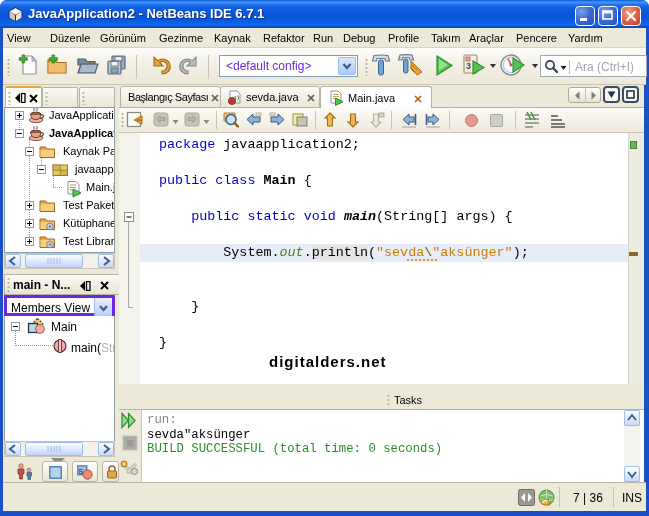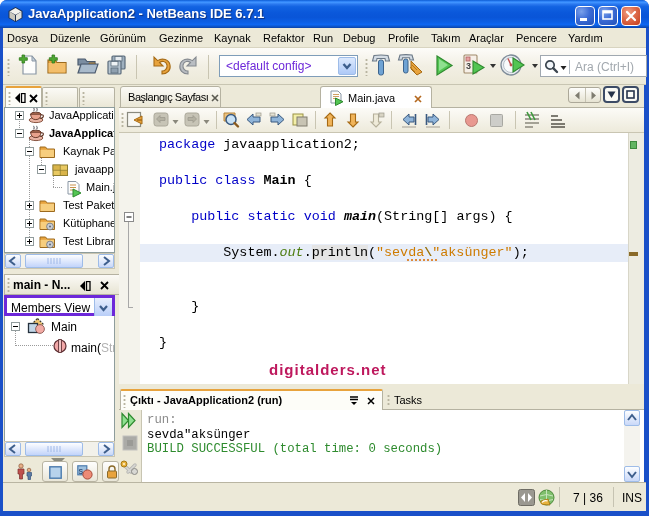--- a/index.html
+++ b/index.html
@@ -64,21 +64,21 @@
           <rect x="4" y="4" width="9" height="2.4" fill="#fff"></rect>
         </svg>
     </div>
     <div class="capbtn capred" style="left:621px">
       <svg width="18" height="18" viewBox="0 0 18 18">
           <path d="M5 5 L13 13 M13 5 L5 13" stroke="#fff" stroke-width="2.2" stroke-linecap="round"></path>
         </svg>
     </div>
   </div>
   <div id="menubar">
-      <span style="left:4px">Dosya</span>
+      <span style="left:4px">View</span>
       <span style="left:47px">Düzenle</span>
       <span style="left:97px">Görünüm</span>
       <span style="left:156px">Gezinme</span>
       <span style="left:211px">Kaynak</span>
       <span style="left:260px">Refaktor</span>
       <span style="left:310px">Run</span>
       <span style="left:340px">Debug</span>
       <span style="left:385px">Profile</span>
       <span style="left:428px">Takım</span>
       <span style="left:466px">Araçlar</span>
@@ -411,20 +411,31 @@
   </div>
   <div id="editcol" class="abs" style="left:119px;top:85px;width:455px;height:397px;background:#ECE9D8;">
 
     <div class="abs" style="left:0;top:0;width:525px;height:23px;background:#ECE9D8;border-bottom:1px solid #B5B2A1;">
       <div class="abs" style="left:1px;top:1px;width:101px;height:22px;background:linear-gradient(#FBFAF6,#EAE7D6);border:1px solid #B5B2A1;border-radius:3px 3px 0 0;font-size:11px;">
         <div class="abs" style="left:7px;top:4px;white-space:nowrap;letter-spacing:-0.45px">Başlangıç Sayfası</div>
         <svg class="abs" style="left:90px;top:7px" width="8" height="8" viewBox="0 0 8 8">
             <path d="M1 1 L7 7 M7 1 L1 7" stroke="#5A5A52" stroke-width="1.6"></path>
           </svg>
       </div>
+      <div class="abs" style="left:101px;top:1px;width:100px;height:22px;background:linear-gradient(#FBFAF6,#EAE7D6);border:1px solid #B5B2A1;border-radius:3px 3px 0 0;font-size:11px;">
+        <svg class="abs" style="left:6px;top:3px" width="16" height="16" viewBox="0 0 16 16">
+            <path d="M3 1 L10 1 L13 4 L13 13 L3 13 Z" fill="#FDFDFC" stroke="#8A97A5" stroke-width="1"></path>
+            <circle cx="5" cy="11" r="3.6" fill="#C0392B" stroke="#7E241A" stroke-width="0.8"></circle>
+            <path d="M8 6 Q10 8 8 10 M10.5 5.5 Q13 8 10.5 10.5" stroke="#5B8A3C" stroke-width="1" fill="none"></path>
+          </svg>
+        <div class="abs" style="left:25px;top:4px;white-space:nowrap">sevda.java</div>
+        <svg class="abs" style="left:86px;top:7px" width="8" height="8" viewBox="0 0 8 8">
+            <path d="M1 1 L7 7 M7 1 L1 7" stroke="#5A5A52" stroke-width="1.6"></path>
+          </svg>
+      </div>
       <div class="abs" style="left:201px;top:1px;width:112px;height:23px;background:#fff;border:1px solid #B5B2A1;border-bottom:none;border-radius:3px 3px 0 0;font-size:11px;">
         <svg class="abs" style="left:7px;top:3px" width="16" height="16" viewBox="0 0 16 16">
             <path d="M3 1 L10 1 L13 4 L13 13 L3 13 Z" fill="#FDFDFC" stroke="#8A97A5" stroke-width="1"></path>
             <path d="M5 4.5 H11 M5 6.5 H11 M5 8.5 H9" stroke="#C4873A" stroke-width="0.8"></path>
             <path d="M7.5 8 L15 11.7 L7.5 15.5 Z" fill="#53C553" stroke="#2F8A2F" stroke-width="1"></path>
           </svg>
         <div class="abs" style="left:27px;top:5px;white-space:nowrap">Main.java</div>
         <svg class="abs" style="left:93px;top:8px" width="8" height="8" viewBox="0 0 8 8">
             <path d="M1 1 L7 7 M7 1 L1 7" stroke="#B4681E" stroke-width="1.7"></path>
           </svg>
@@ -537,49 +548,38 @@
       <div class="abs" style="left:21px;top:111px;width:488px;height:18px;background:#E7EDF8;"></div>
 
       <div class="abs" style="left:9px;top:89px;width:1px;height:85px;background:#A8A8A8;"></div>
       <div class="abs" style="left:9px;top:174px;width:5px;height:1px;background:#A8A8A8;"></div>
       <svg class="abs" style="left:5px;top:79px" width="10" height="10" viewBox="0 0 10 10">
           <rect x="0.5" y="0.5" width="9" height="9" fill="#fff" stroke="#8A8A8A"></rect>
           <path d="M2.5 5 H7.5" stroke="#000" stroke-width="1"></path>
         </svg>
       <div class="abs" style="left:288px;top:126px;width:30px;height:2px;border-bottom:2px dotted #DD8A3A"></div>
 
-      <div class="abs" style="left:150px;top:228px;color:#be185d;font-size:15px;font-weight:bold;letter-spacing:1px;">digitalders.net</div>
+      <div class="abs" style="left:150px;top:220px;color:#000000;font-size:15px;font-weight:bold;letter-spacing:1px;">digitalders.net</div>
 
       <div class="code abs" style="left:40px;top:3px;line-height:18px;color:#000;"><span class="kw">package</span> javaapplication2;
 
 <span class="kw">public</span> <span class="kw">class</span> <b>Main</b> {
 
     <span class="kw">public</span> <span class="kw">static</span> <span class="kw">void</span> <b><i>main</i></b>(String[] args) {
 
         System.<i style="color:#4d7c0f">out</i>.<span style="background:#e5e5e5">println</span>(<span class="str">"sevda</span><b style="color:#96700A">\</b><span class="str">"aksünger"</span>);
 
 
     }
 
 }</div>
     </div>
 
     <div class="abs" style="left:0;top:299px;width:525px;height:5px;background:#ECE9D8;"></div>
     <div class="abs" style="left:0;top:304px;width:525px;height:21px;background:#ECE9D8;border-bottom:1px solid #B5B2A1;">
-      <div class="abs" style="left:1px;top:0px;width:263px;height:21px;background:#FDFDF8;border:1px solid #B5B2A1;border-bottom:none;border-top:2px solid #E8A33D;border-radius:2px 2px 0 0;">
-        <div class="grip" style="left:2px;top:3px;height:14px"></div>
-        <div class="abs" style="left:9px;top:3px;font-size:11px;font-weight:bold;white-space:nowrap">Çıktı - JavaApplication2 (run)</div>
-        <svg class="abs" style="left:228px;top:5px" width="10" height="10" viewBox="0 0 10 10">
-            <path d="M1 1 H9 M1 3.5 H9" stroke="#000" stroke-width="1.3"></path>
-            <path d="M2 6 L5 9 L8 6 Z" fill="#000"></path>
-          </svg>
-        <svg class="abs" style="left:246px;top:6px" width="8" height="8" viewBox="0 0 8 8">
-            <path d="M1 1 L7 7 M7 1 L1 7" stroke="#000" stroke-width="1.5"></path>
-          </svg>
-      </div>
       <div class="abs" style="left:268px;top:3px;width:60px;height:18px;font-size:11px;">
         <div class="grip" style="left:0px;top:2px;height:13px"></div>
         <div class="abs" style="left:7px;top:2px">Tasks</div>
       </div>
     </div>
     <div class="abs" style="left:0;top:325px;width:525px;height:72px;background:#fff;">
       <div class="abs" style="left:0;top:0;width:23px;height:72px;background:#ECE9D8;border-right:1px solid #C8C5B2;"></div>
       <svg class="abs" style="left:1px;top:2px" width="18" height="17" viewBox="0 0 18 17">
           <path d="M2 1.5 L8.5 8.5 L2 15.5 Z" fill="#8FE08F" stroke="#2F8A2F" stroke-width="1.2"></path>
           <path d="M8.5 1.5 L15 8.5 L8.5 15.5 Z" fill="#8FE08F" stroke="#2F8A2F" stroke-width="1.2"></path>

